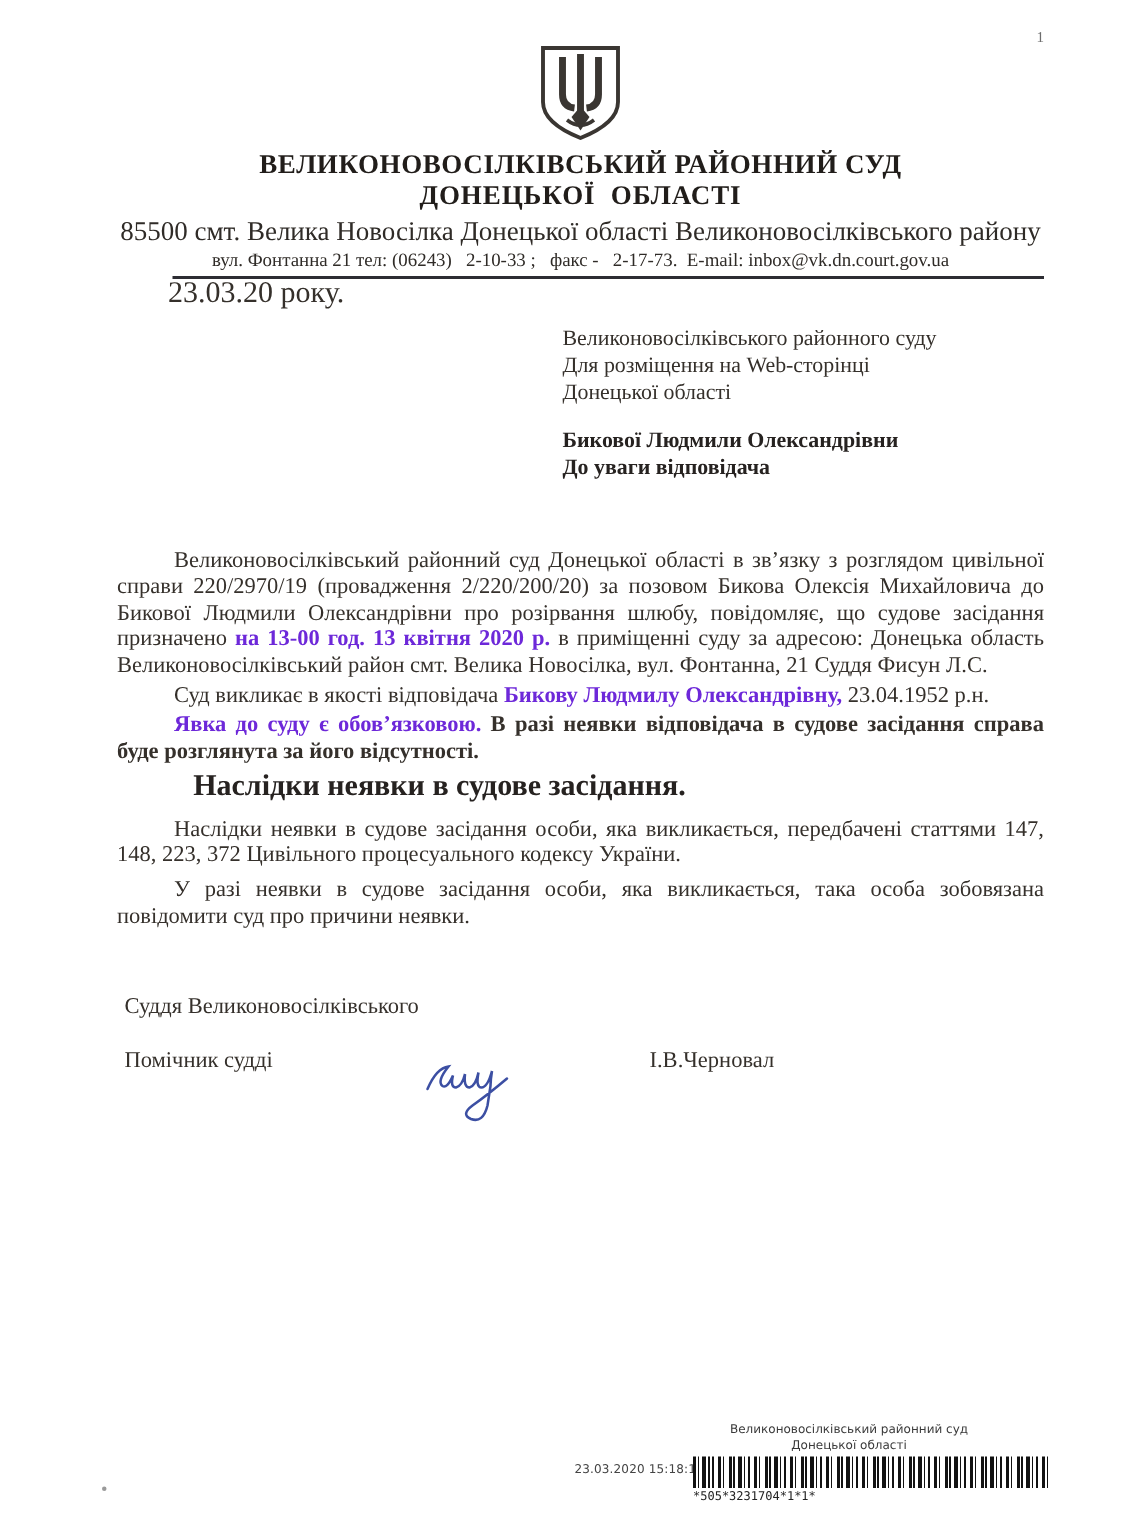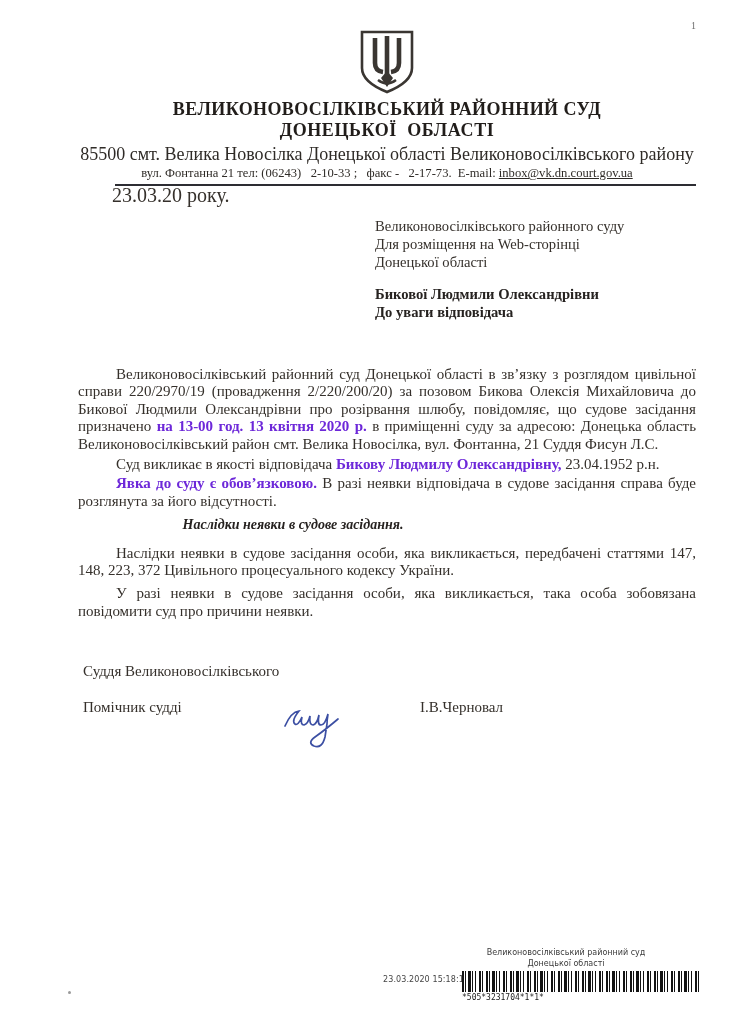--- a/index.html
+++ b/index.html
@@ -26,21 +26,21 @@
     margin-top:4px;
     font-size:18px;font-weight:bold;color:#211d1a;
     letter-spacing:0.4px;white-space:nowrap;
   }
   .title2{
     font-size:18px;font-weight:bold;color:#211d1a;
     letter-spacing:0.6px;white-space:pre-wrap;
   }
   .addr1{margin-top:3px;font-size:18px;color:#2f2b27;white-space:pre-wrap;}
   .addr2{margin-top:1px;font-size:12.6px;color:#2f2b27;white-space:pre-wrap;}
-  .addr2 .email{text-decoration:underline;text-align:center;}
+  .addr2 .email{text-align:center;}
   .rule{
     height:2px;background:#2d2d33;
     margin-left:37px;width:581px;margin-top:3px;
   }
   
   .dateline{
     position:absolute;left:112px;top:184px;
     font-size:20px;
   }
   
@@ -50,37 +50,37 @@
   }
   .recipient .attention{margin-top:14px;font-weight:bold;color:#262220;}
   
   .bodytext{
     position:absolute;left:78px;top:366px;width:618px;
     font-size:15px;line-height:17.4px;
     text-align:justify;
   }
   .bodytext p{margin:0;text-indent:38px;}
   .bodytext p.p2{margin-top:3px;}
-  .bodytext p.p3{margin-top:2px;}
+  .bodytext p.p3{margin-top:2px;font-weight:bold;}
   .bodytext b{color:#6d28d9;}
   .centered-heading{
     margin:6px 188px 0 0;
     text-align:center;font-weight:bold;color:#262220;
-    font-size:14px;line-height:17.4px;font-style:italic;
+    font-size:20px;line-height:17.4px;
   }
   .bodytext p.p4{margin-top:11px;}
   .bodytext p.p5{margin-top:6px;}
   
   .signature{
     position:absolute;left:83px;top:660px;width:540px;
     font-size:15px;
   }
   .sig-line{line-height:22px;white-space:pre-wrap;}
   .sig-row{position:relative;margin-top:17px;height:26px;}
-  .sig-name{position:absolute;left:337px;top:0;text-align:center;}
+  .sig-name{position:absolute;left:350px;top:0;text-align:center;}
   .sig-scribble{position:absolute;left:197px;top:40px;}
   
   .stamp{
     position:absolute;left:383px;top:948px;width:322px;
     font-family:"DejaVu Sans", sans-serif;color:#3a3a3a;
   }
   .stamp-court{
     margin-left:46px;width:274px;text-align:center;
     font-size:8px;line-height:10.5px;
   }

